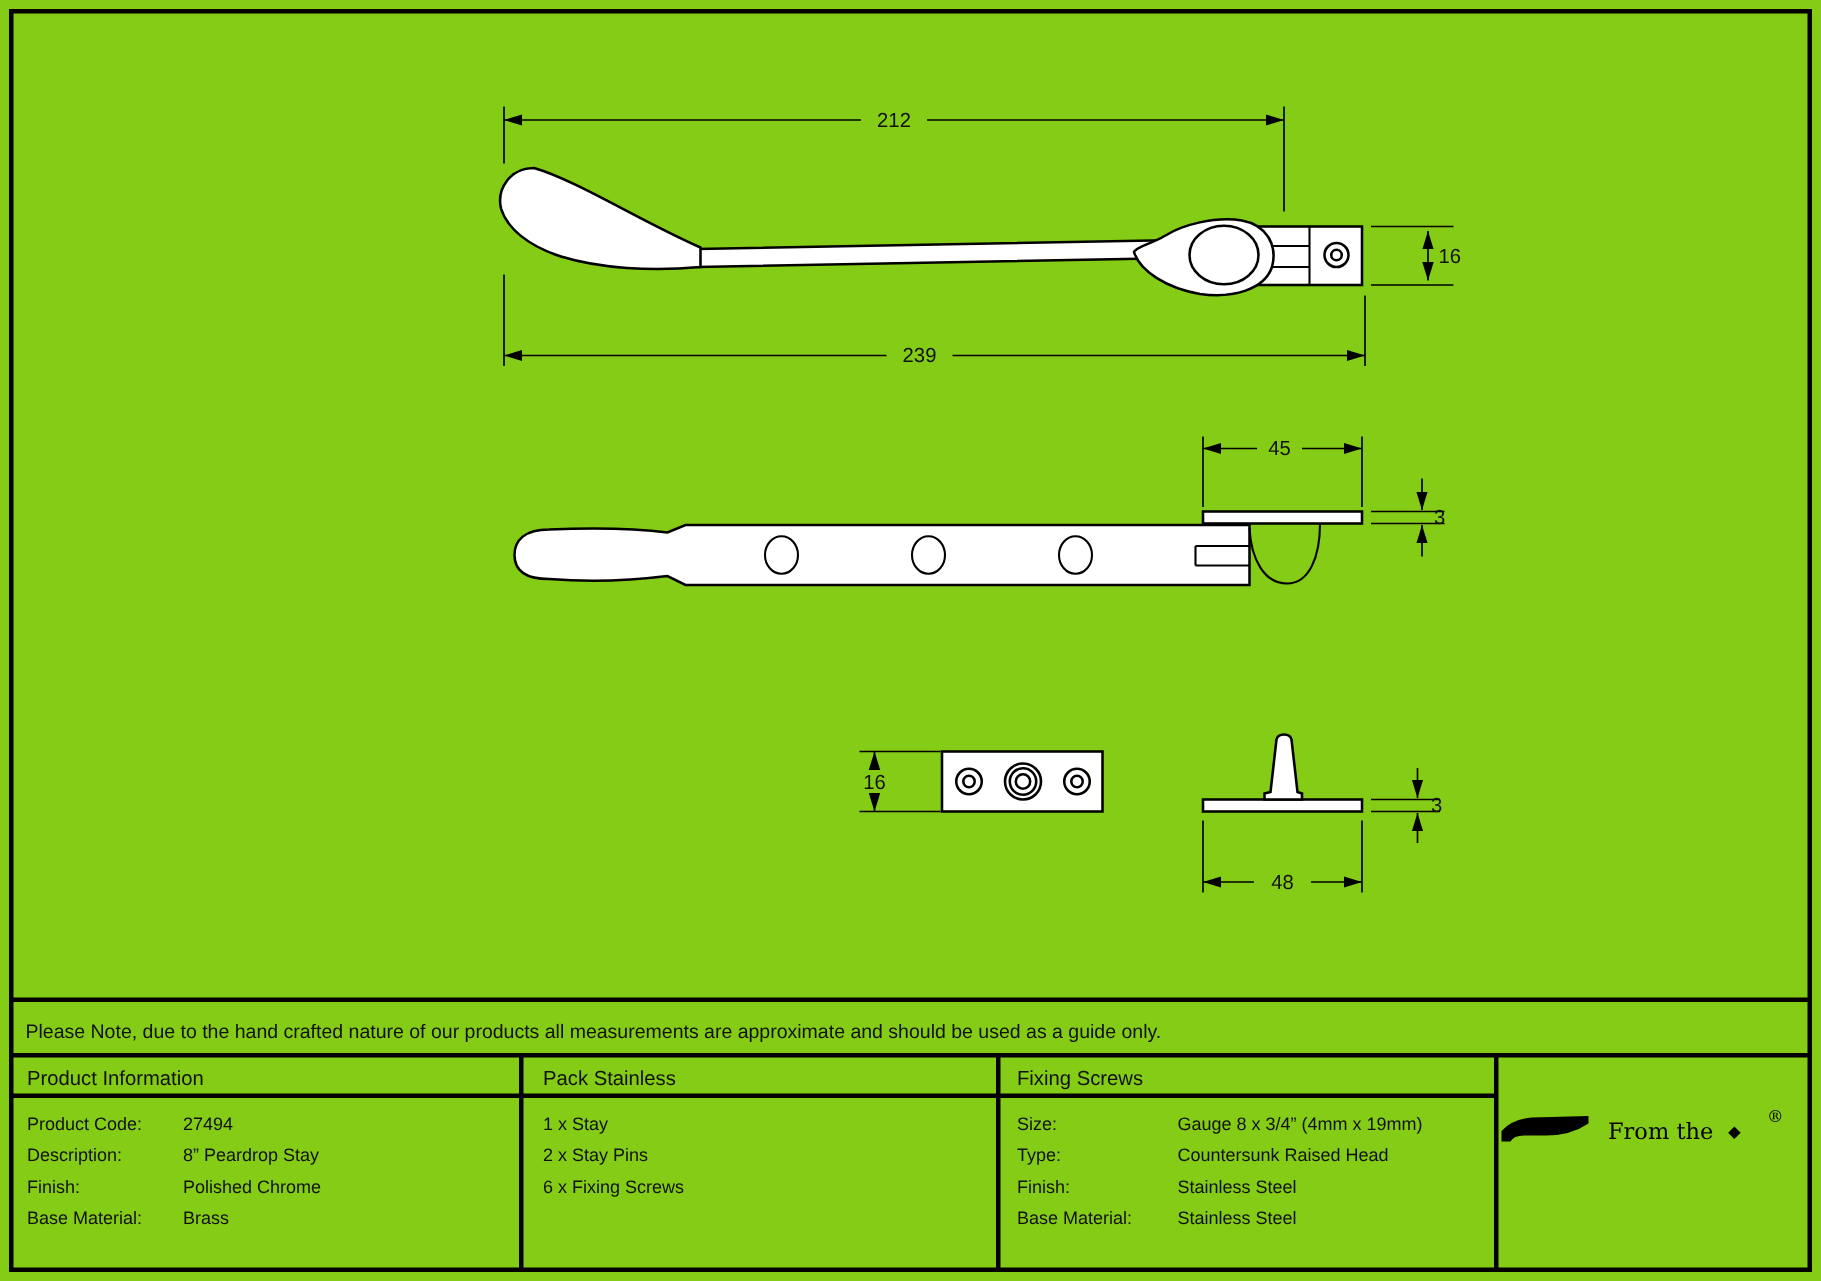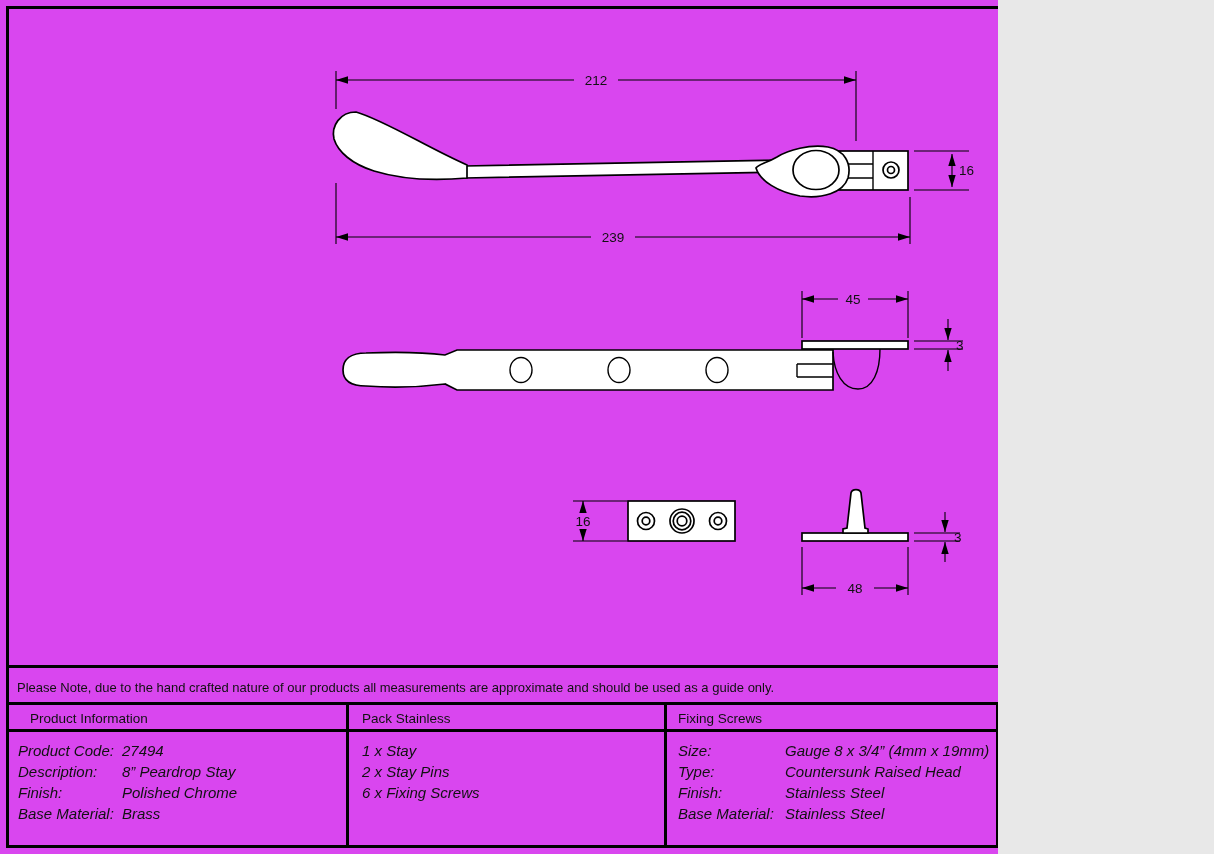--- a/index.html
+++ b/index.html
@@ -1,33 +1,33 @@
 <!DOCTYPE html>
 <html><head>
 <meta charset="utf-8">
 <style>
   * { margin:0; padding:0; box-sizing:border-box; }
   html,body { background:#e8e8e8; }
   .page {
-    position:relative; width:998px; height:854px;
-    background:#d946ef; overflow:hidden;
+    position:relative; width:1214px; height:854px;
+    background:#84cc16; overflow:hidden;
     font-family:"Liberation Sans", sans-serif; color:#111;
   }
   .frame { position:absolute; left:6px; top:6px; width:1202px; height:842px;
     border:3px solid #000; pointer-events:none; }
   svg.drawing { position:absolute; left:0; top:0; }
   svg .outline { stroke:#000; stroke-width:1.7; fill:#fff; }
   svg .thin    { stroke:#000; stroke-width:1.4; fill:none; }
   svg .dim     { stroke:#000; stroke-width:1.1; fill:none; }
   svg text.dimtext { font-family:"Liberation Sans", sans-serif; font-size:13.5px; fill:#111; stroke:none; }
   .hline { position:absolute; background:#000; }
   .vline { position:absolute; background:#000; }
   .note-text { position:absolute; left:17px; top:680px; font-size:13px; }
   .th { position:absolute; top:711px; font-size:13.5px; }
-  .cell { position:absolute; font-size:15px; white-space:nowrap;font-style:italic; }
+  .cell { position:absolute; font-size:12px; white-space:nowrap; }
   .logo { position:absolute; left:1010px; top:742px; width:188px; height:62px; }
   .logo .brand { position:absolute; left:0; bottom:0; font-family:"DejaVu Serif", serif;
     font-size:57px; line-height:1; letter-spacing:-1px; color:#000; }
   .logo .anvil-top { position:absolute; left:-11px; top:1px; }
   .logo .from-the { position:absolute; left:62px; top:3px; font-family:"DejaVu Serif", serif;
     font-size:15px; color:#000; }
   .logo .diamond { position:absolute; left:142px; top:6px; font-size:11px; color:#000; }
   .logo .reg { position:absolute; left:168px; top:-4px; font-family:"DejaVu Serif", serif;
     font-size:11px; color:#000; }
 </style>
@@ -142,21 +142,21 @@
 
   <div class="hline" style="left:6px; top:665px; width:1202px; height:3px;"></div>
   <div class="note-text">Please Note, due to the hand crafted nature of our products all measurements are approximate and should be used as a guide only.</div>
 
   <div class="hline" style="left:6px; top:702px; width:1202px; height:3px;"></div>
   <div class="hline" style="left:6px; top:729px; width:991px; height:3px;"></div>
   <div class="vline" style="left:346px; top:702px; width:3px; height:146px;"></div>
   <div class="vline" style="left:664px; top:702px; width:3px; height:146px;"></div>
   <div class="vline" style="left:996px; top:702px; width:3px; height:146px;"></div>
 
-  <div class="th" style="left:30px;text-align:center;">Product Information</div>
+  <div class="th" style="left:18px;text-align:center;">Product Information</div>
   <div class="th" style="left:362px;">Pack Stainless</div>
   <div class="th" style="left:678px;">Fixing Screws</div>
 
   <div class="cell" style="left:18px; top:742px;">Product Code:</div>
   <div class="cell" style="left:122px; top:742px;">27494</div>
   <div class="cell" style="left:18px; top:763px;">Description:</div>
   <div class="cell" style="left:122px; top:763px;">8” Peardrop Stay</div>
   <div class="cell" style="left:18px; top:784px;">Finish:</div>
   <div class="cell" style="left:122px; top:784px;">Polished Chrome</div>
   <div class="cell" style="left:18px; top:805px;">Base Material:</div>

